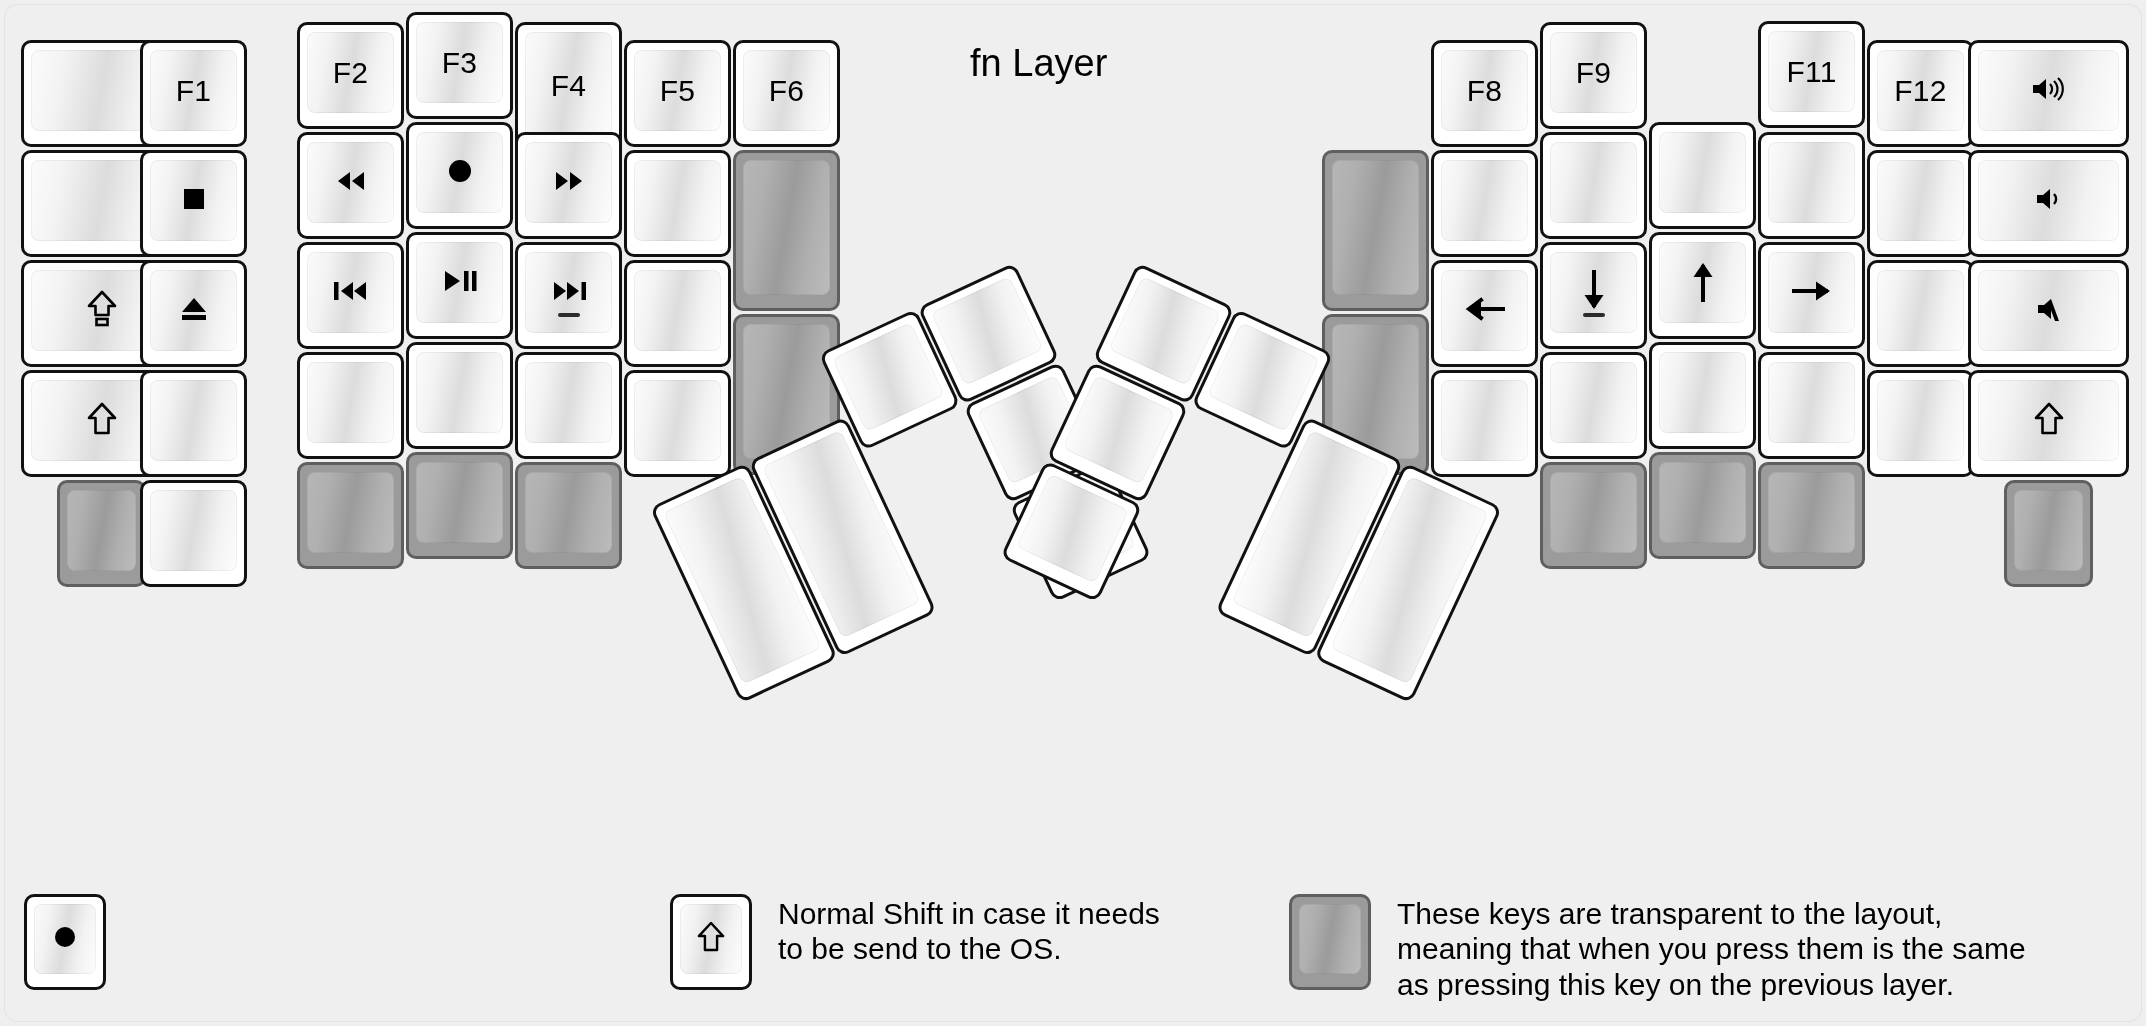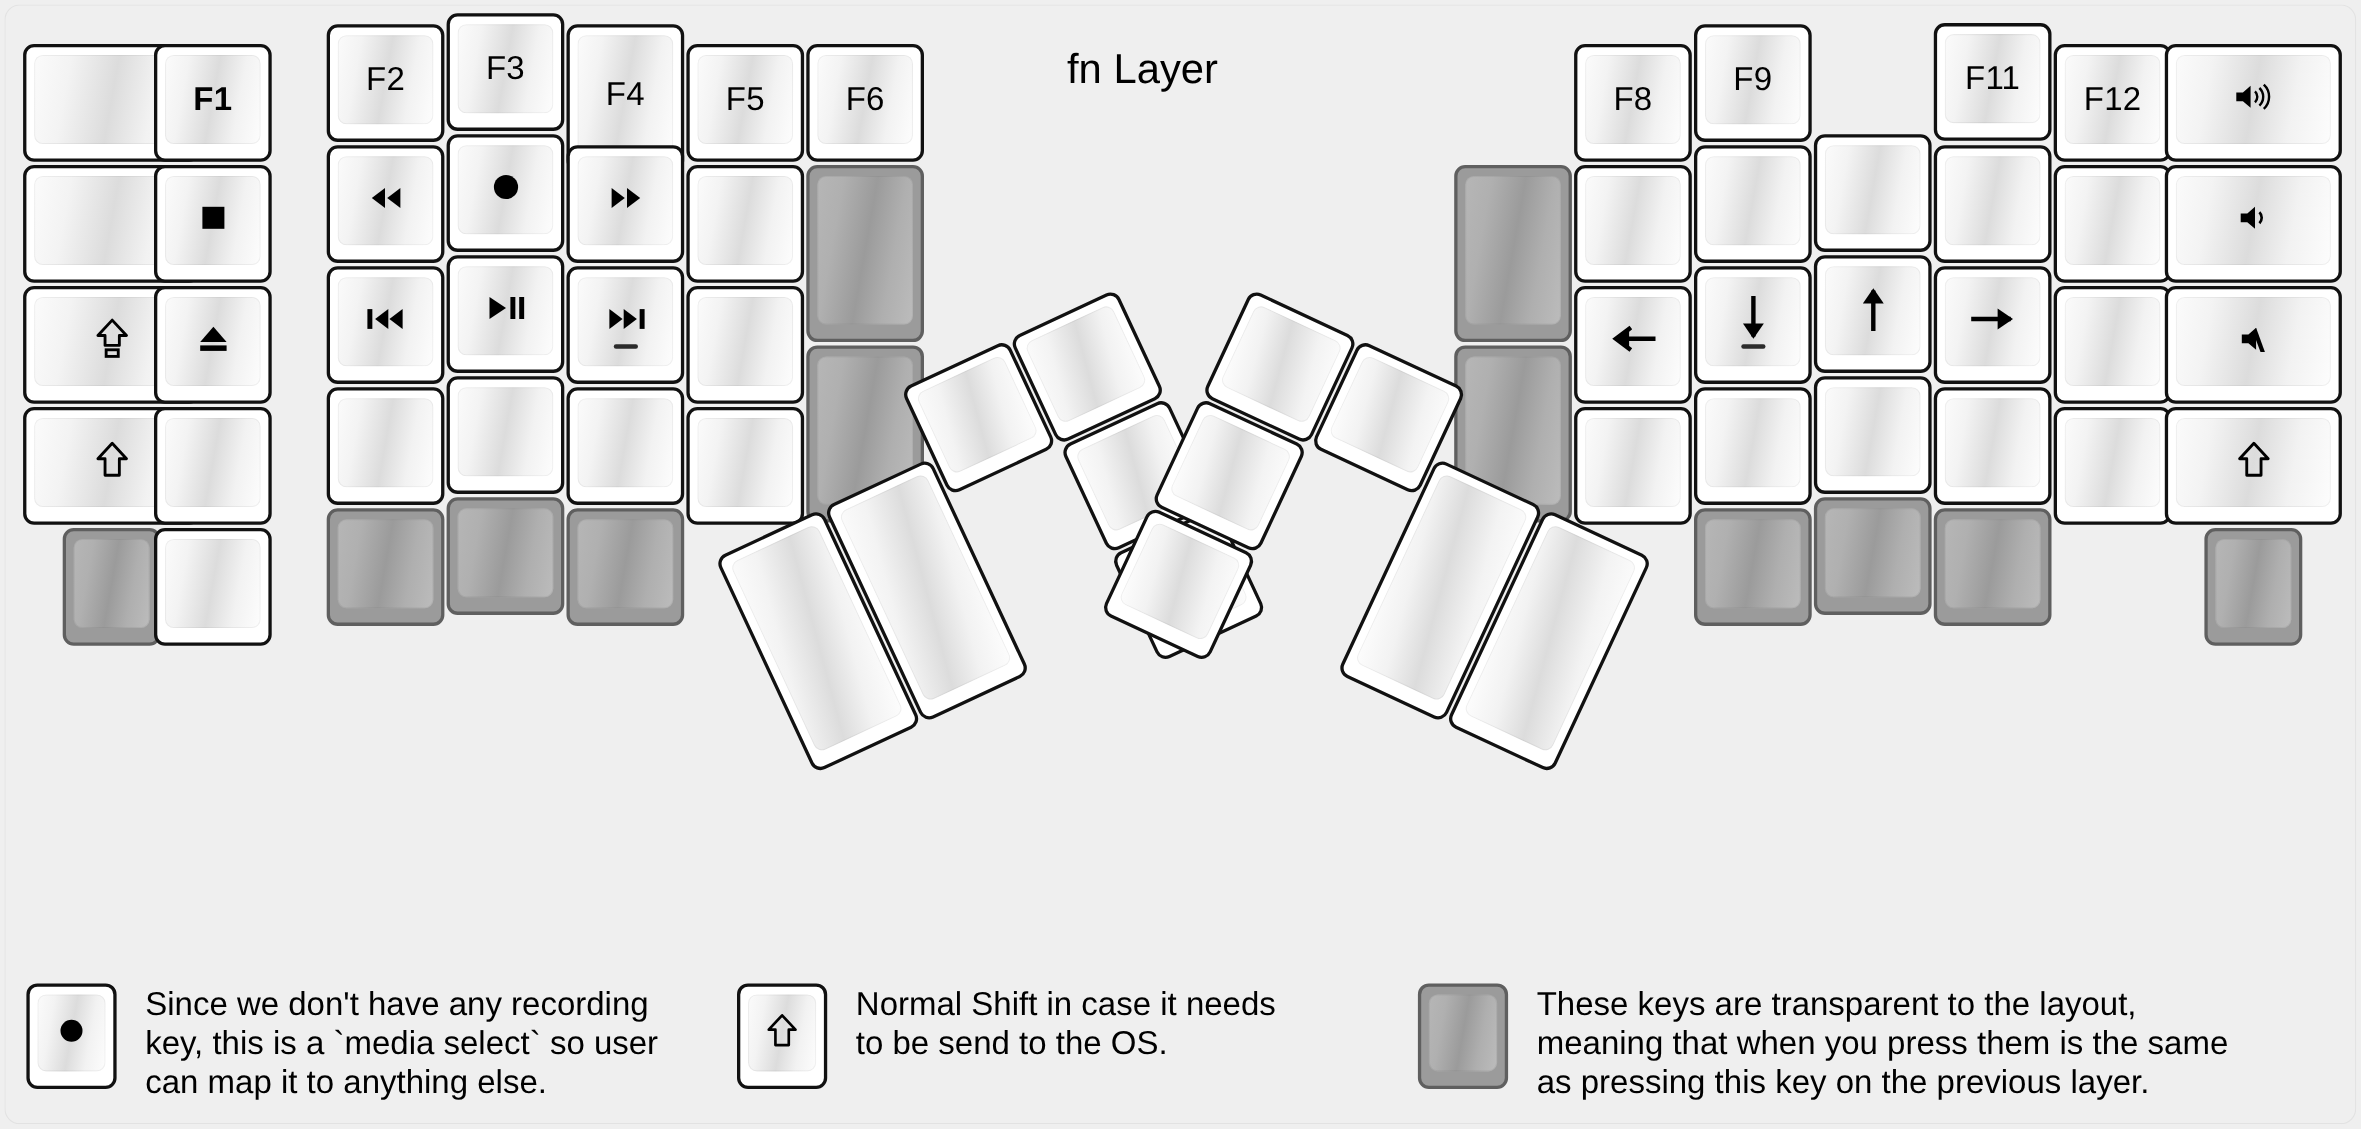--- a/index.html
+++ b/index.html
@@ -106,21 +106,21 @@
           <svg width="30" height="34" viewBox="0 0 30 34">
               <path d="M15 2 L28 16 L21.5 16 L21.5 31 L8.5 31 L8.5 16 L2 16 Z" fill="none" stroke="#000" stroke-width="2.6" stroke-linejoin="round"></path>
             </svg>
         </span>
       </div>
     </div>
     <div class="key trans" style="left:53px;top:476px;width:89px;height:107px;">
       <div class="cap"></div>
     </div>
 
-    <div class="key" style="left:136px;top:36px;width:107px;height:107px;font-weight:bold;">
+    <div class="key" style="left:136px;top:36px;width:107px;height:107px;">
       <div class="cap">
         <span class="lbl">F1</span>
       </div>
     </div>
     <div class="key" style="left:136px;top:146px;width:107px;height:107px;">
       <div class="cap">
         <span class="gl">
           <svg width="26" height="26" viewBox="0 0 26 26">
               <rect x="3" y="3" width="20" height="20" fill="#000"></rect>
             </svg>
@@ -479,23 +479,20 @@
         <div class="key">
           <div class="cap">
             <span class="gl">
               <svg width="26" height="26" viewBox="0 0 26 26">
                   <circle cx="13" cy="13" r="10" fill="#000"></circle>
                 </svg>
             </span>
           </div>
         </div>
       </div>
-      <div class="legend-text">Since we don't have any recording
-key, this is a `media select` so user
-can map it to anything else.</div>
     </div>
 
     <div class="legend-item" style="left:1285px;top:890px;">
       <div class="legend-key">
         <div class="key trans">
           <div class="cap"></div>
         </div>
       </div>
       <div class="legend-text">These keys are transparent to the layout,
 meaning that when you press them is the same

